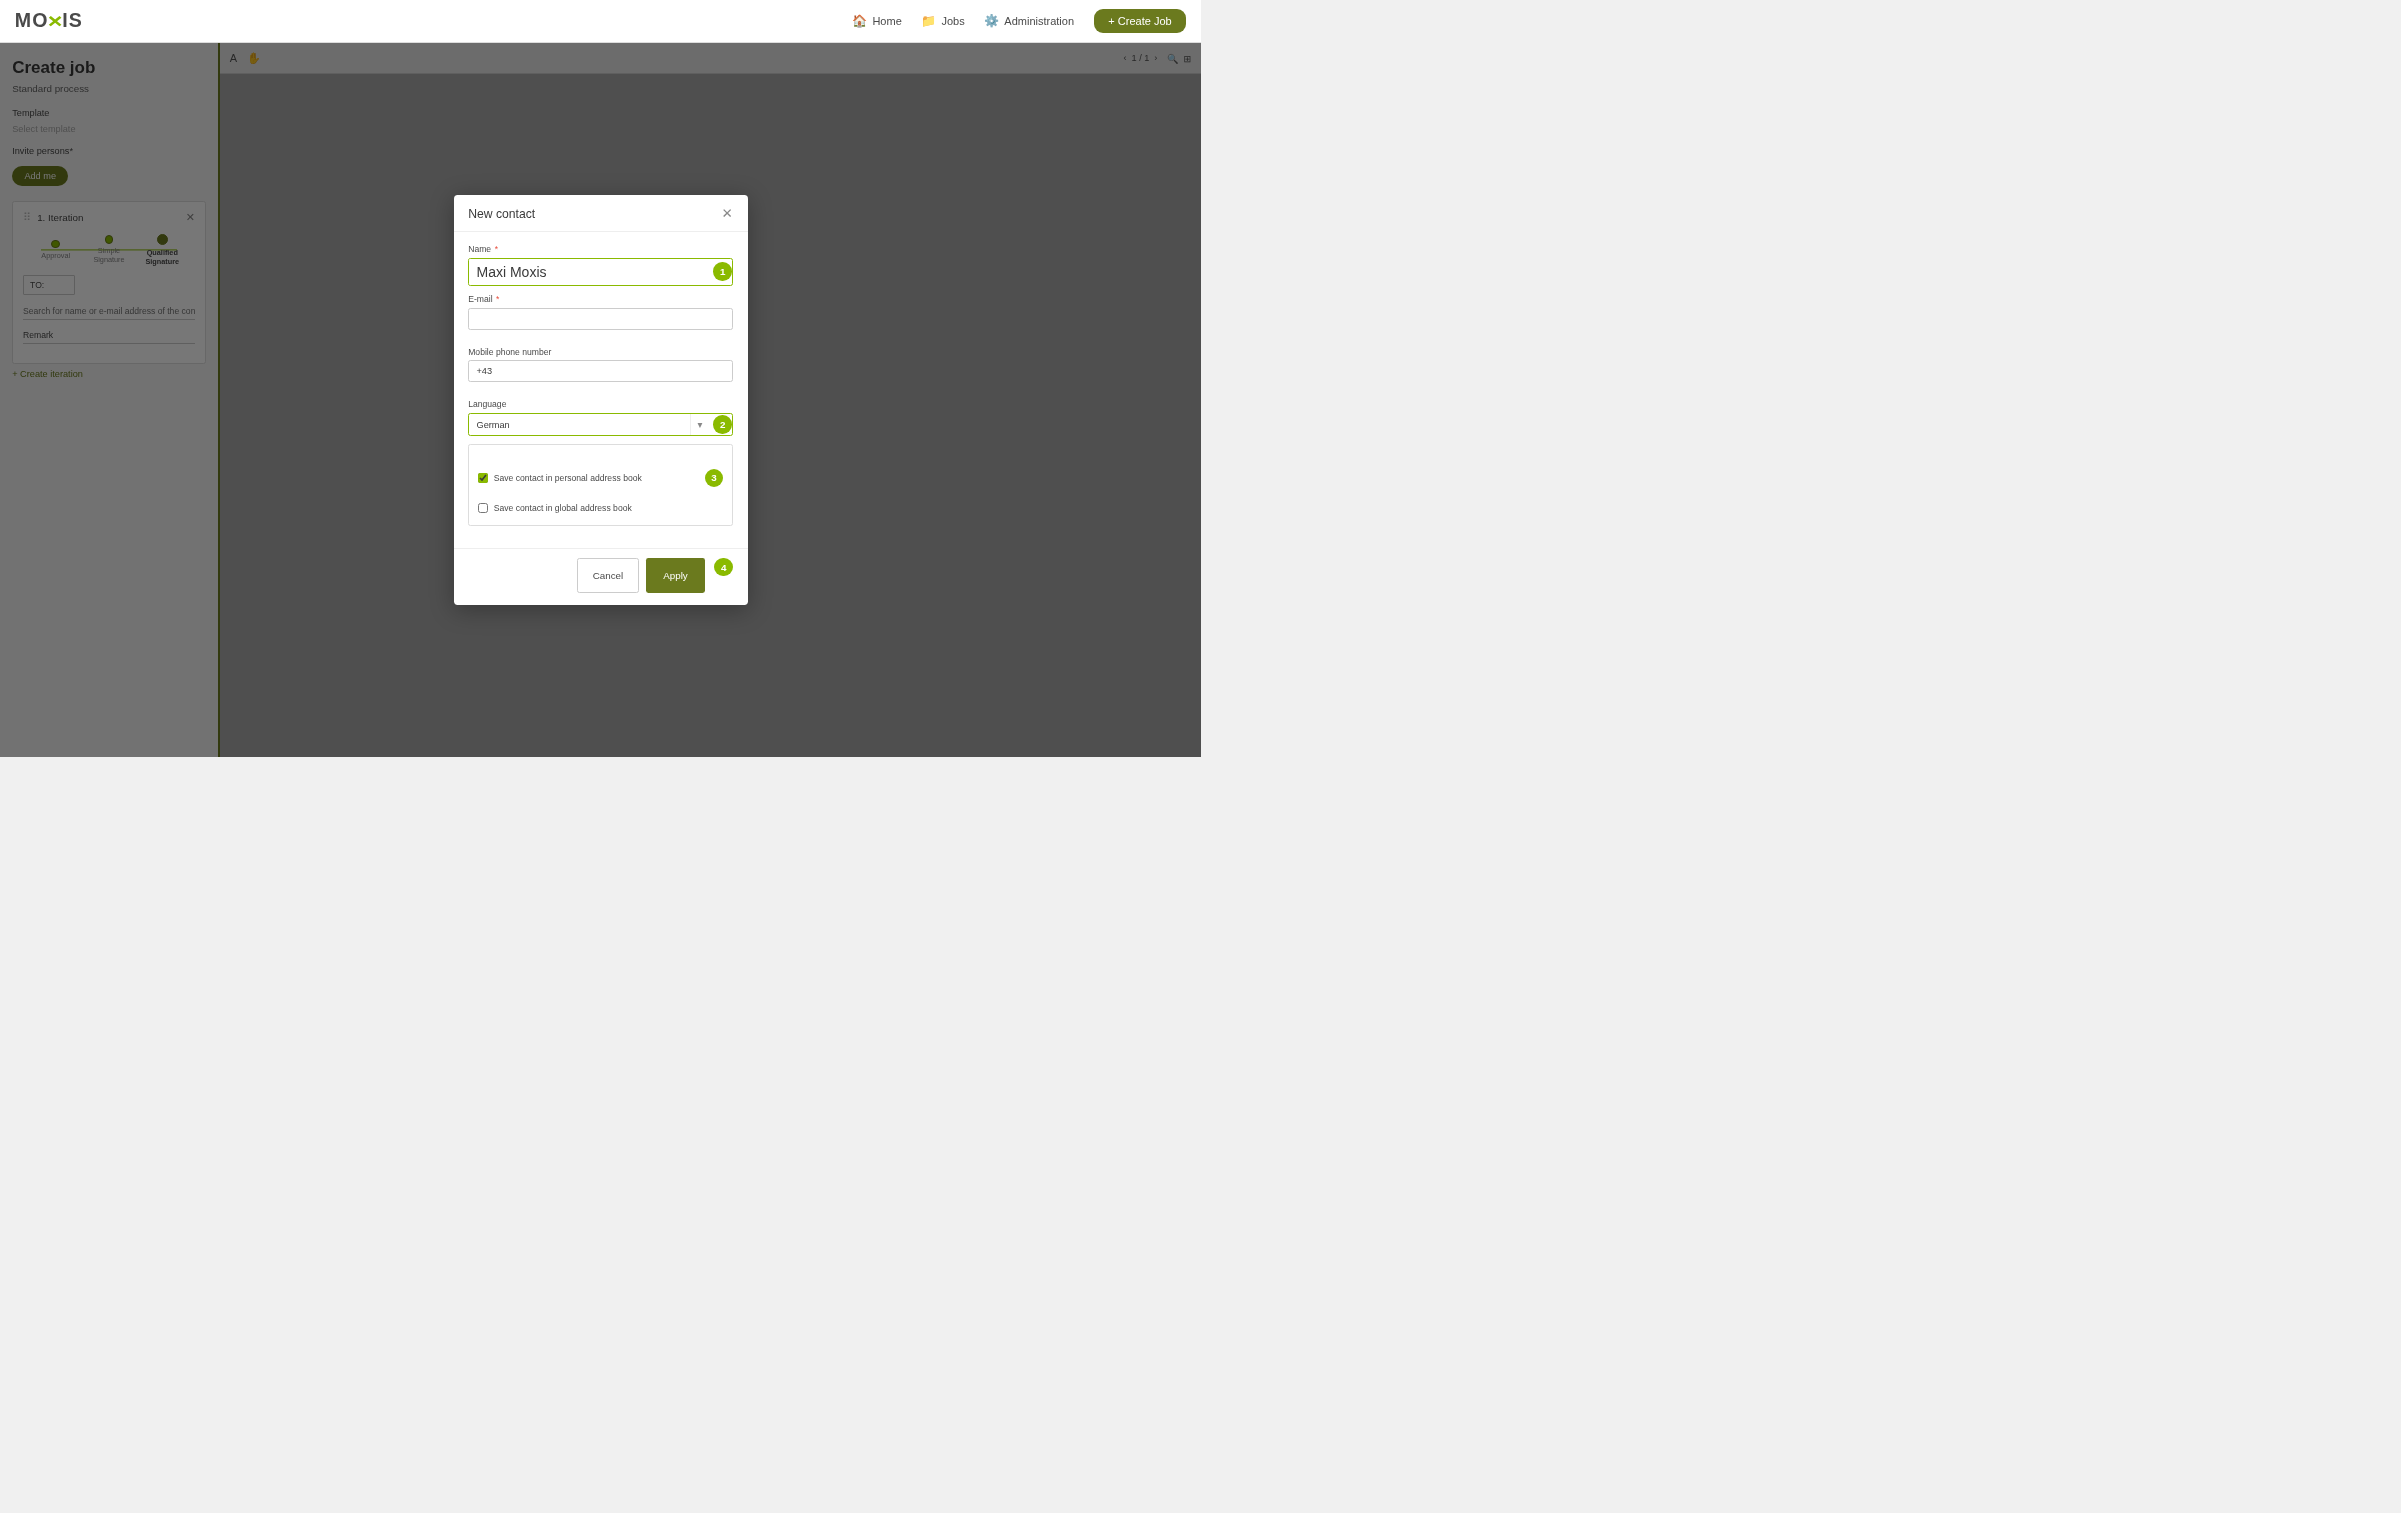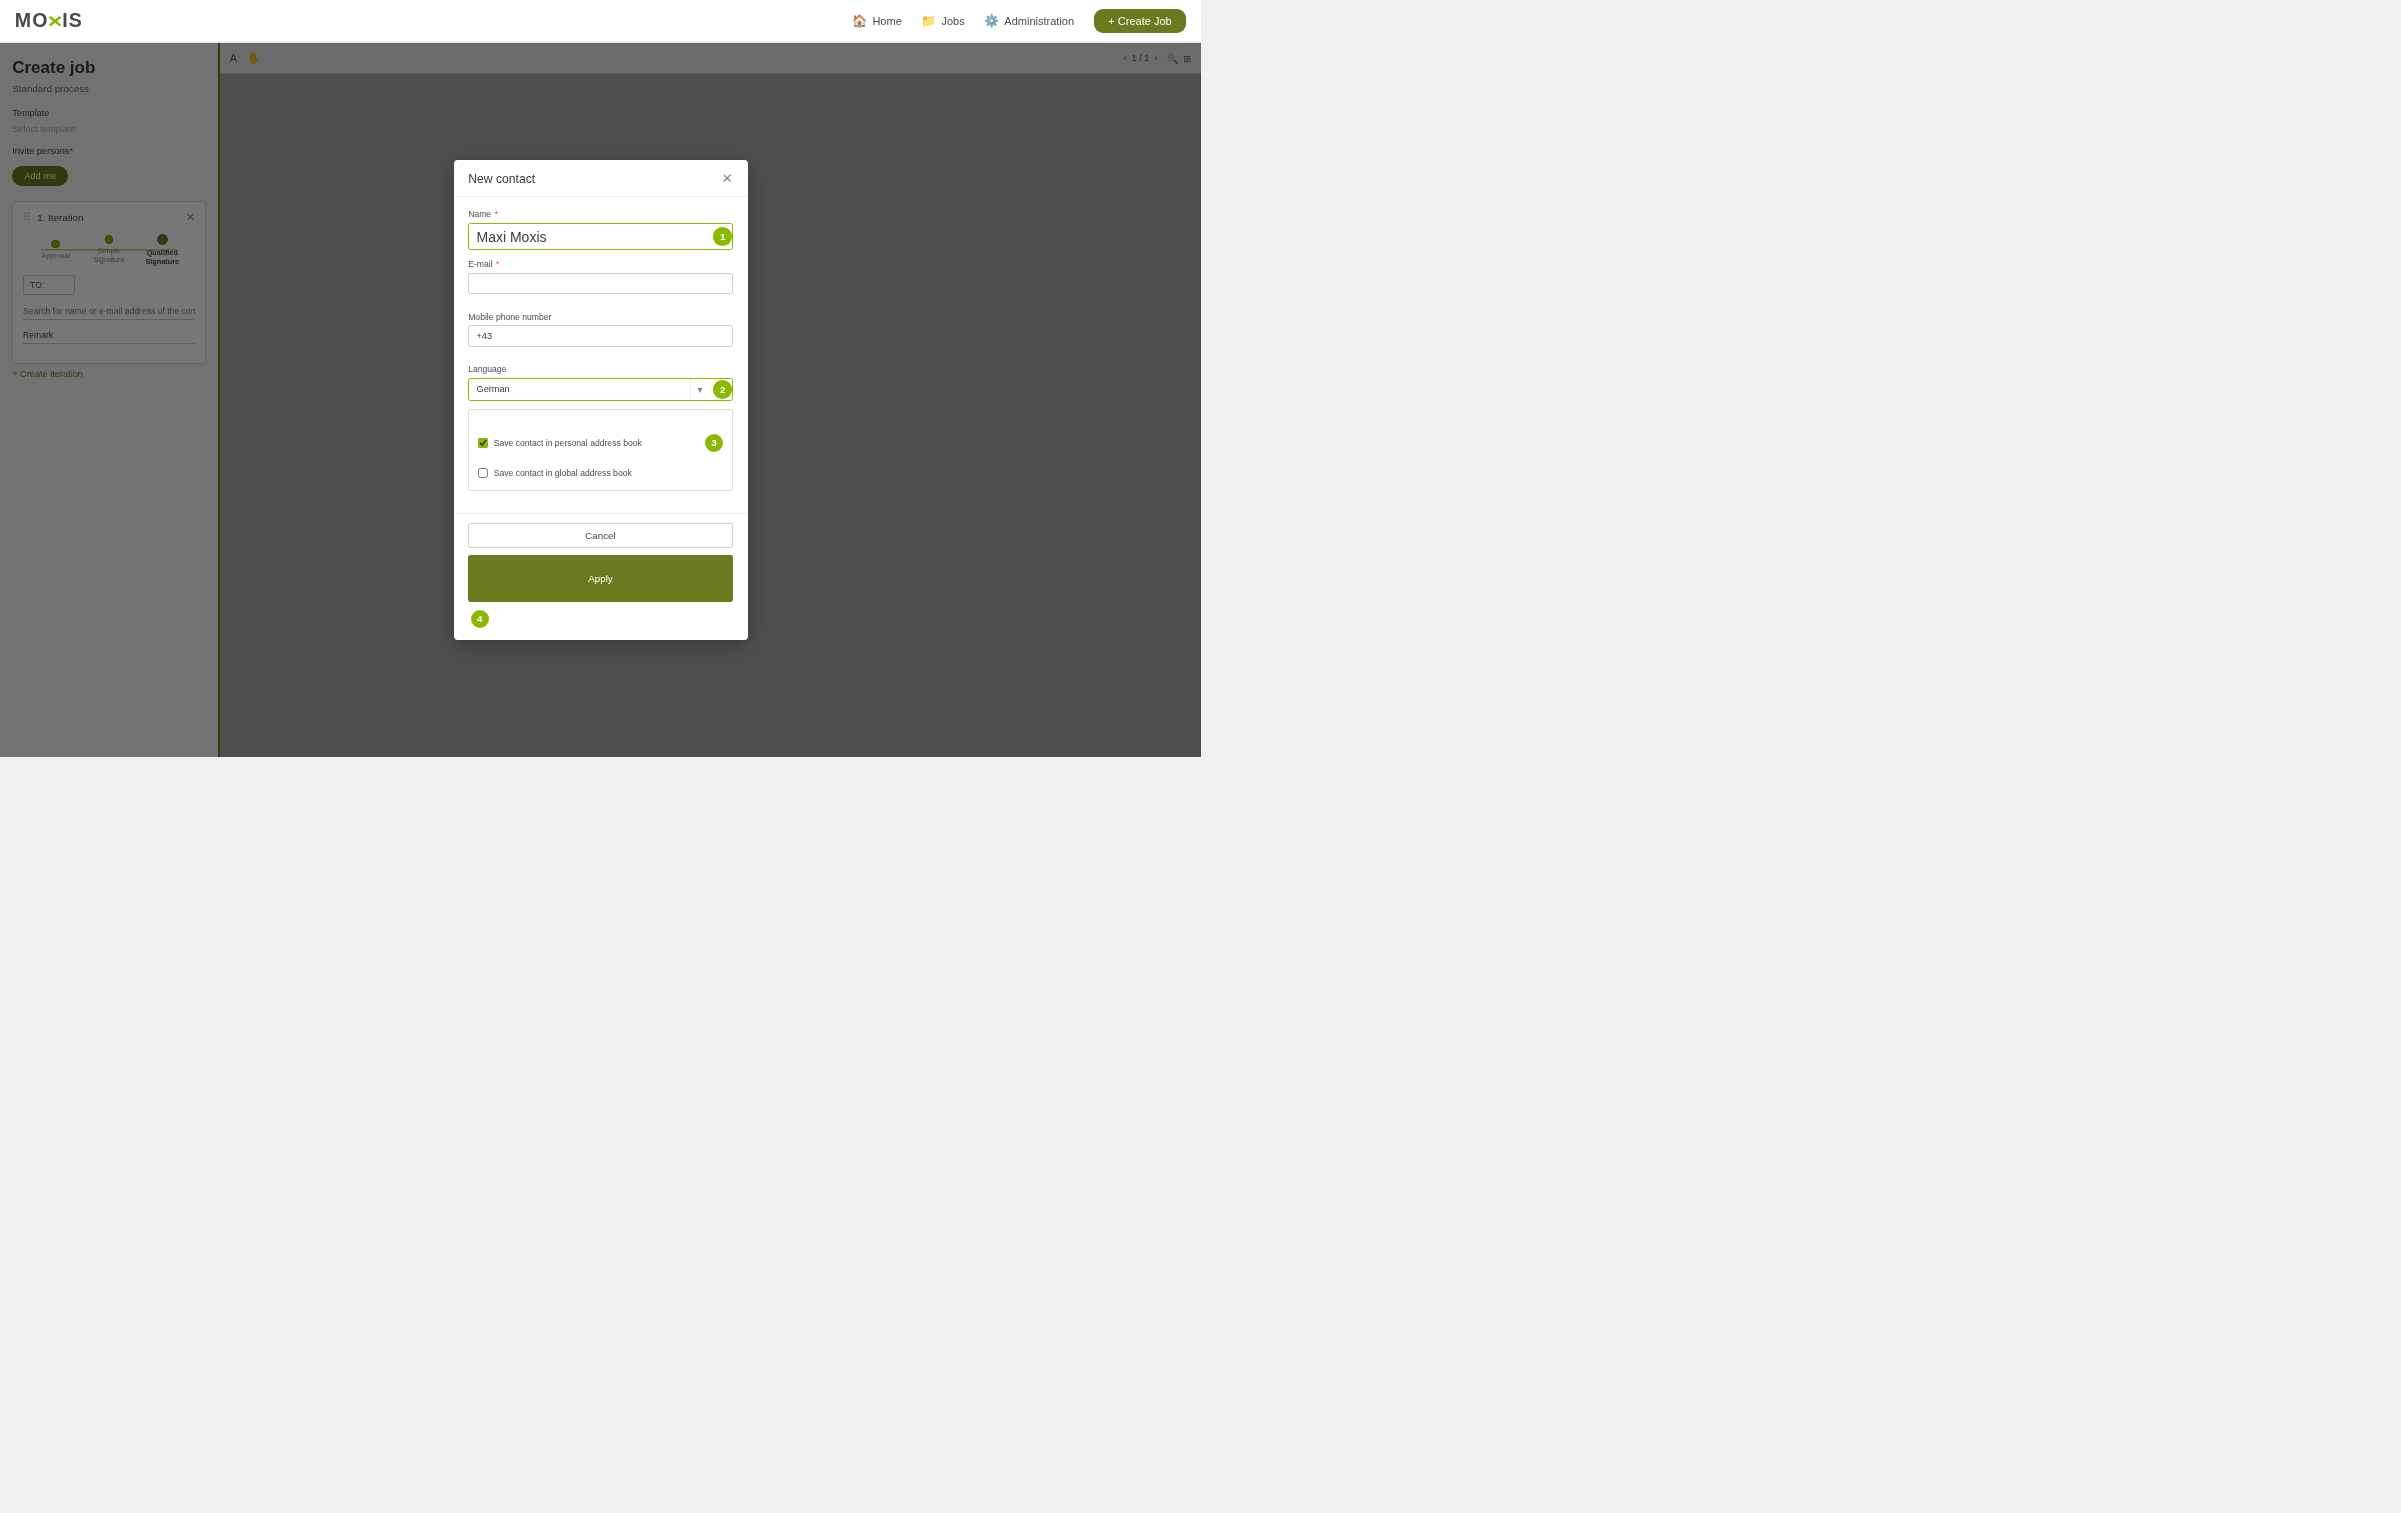--- a/index.html
+++ b/index.html
@@ -370,37 +370,36 @@
       margin-bottom: 9.8px;
     }
 
     
     .modal-footer {
       padding: 8.6px 14.7px 12.2px 14.7px;
       display: flex;
       gap: 7.3px;
       justify-content: flex-end;
       border-top: 0.6px solid #eee;
-      flex-direction: column;
     }
     .cancel-btn {
       background: #fff;
       border: 0.6px solid #ccc;
       border-radius: 2.4px;
       padding: 6.1px 14.7px;
       font-size: 9.8px;
       color: #4a4a4a;
       cursor: pointer;
     }
     .apply-btn {
       background: #6b7a1e;
       color: #fff;
       border: none;
       border-radius: 2.4px;
-      padding: 18px 17px;
+      padding: 12px 17px;
       font-size: 9.8px;
       cursor: pointer;
       font-weight: 500;
     }
 
     
     .step-indicator {
       width: 18.4px;
       height: 18.4px;
       border-radius: 50%;

